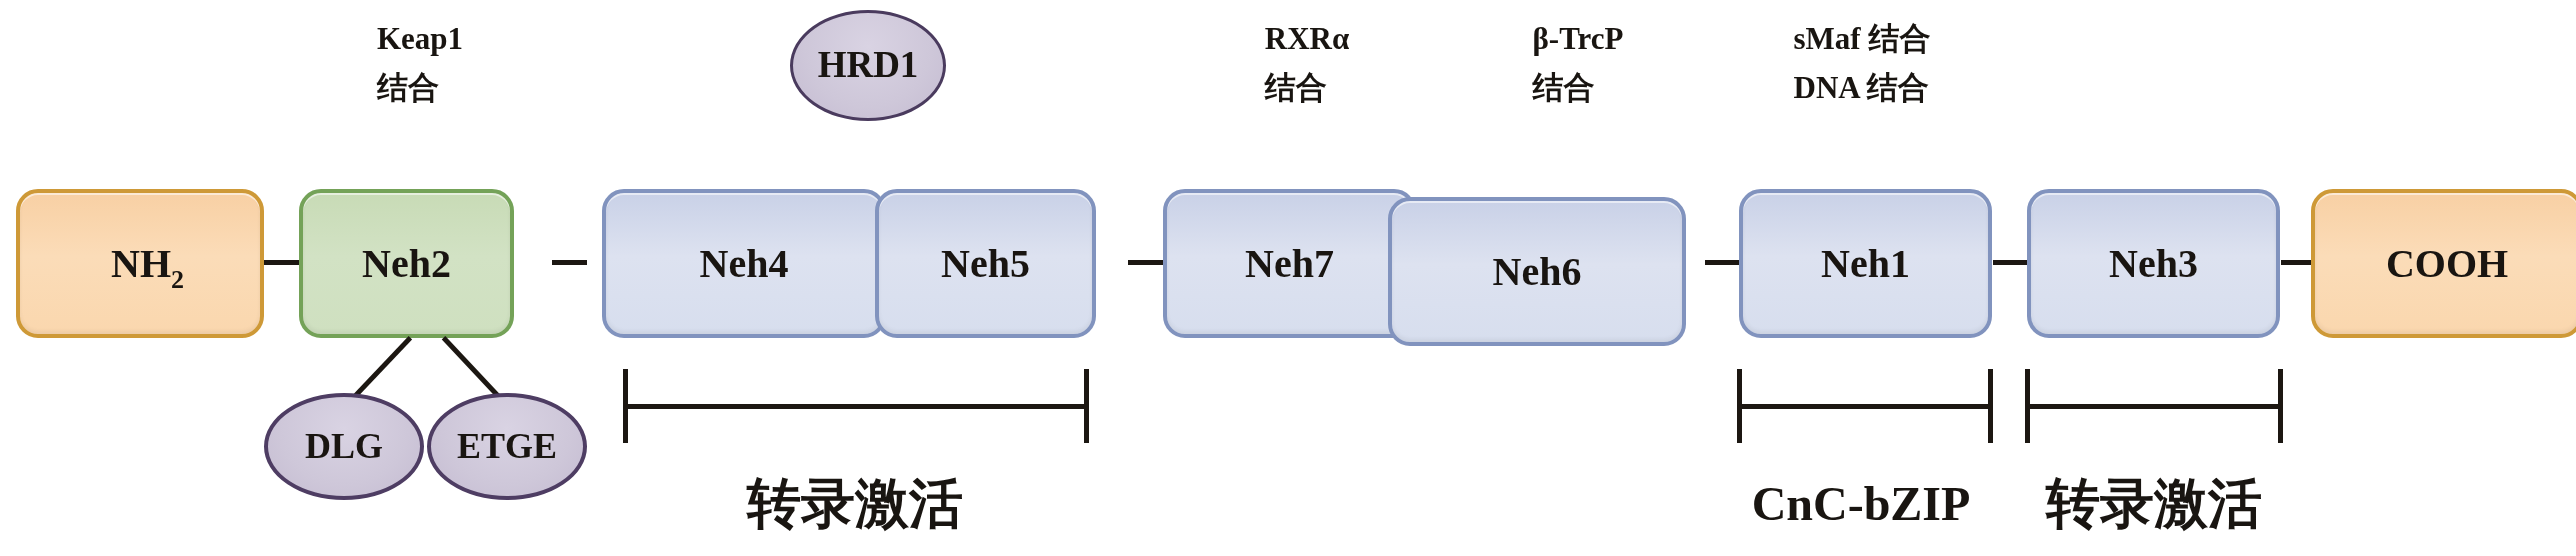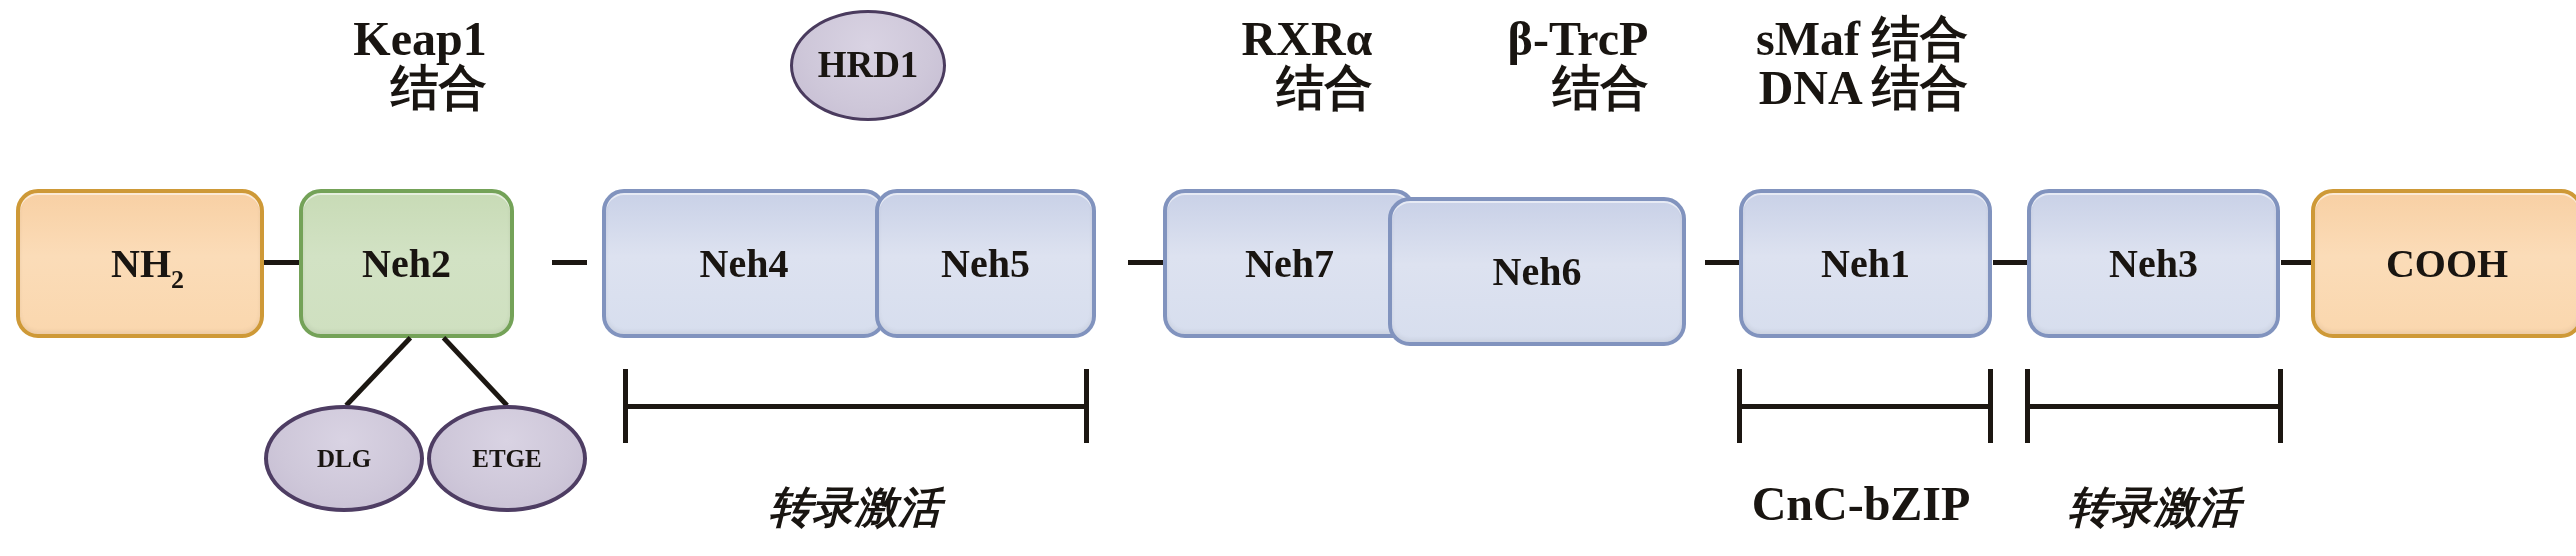--- a/index.html
+++ b/index.html
@@ -2,55 +2,55 @@
 <html style="font-size:11px"><head>
 <meta charset="utf-8">
 <style>
   html,body{margin:0;padding:0;}
   body{
     width:2576px;height:557px;position:relative;background:#ffffff;overflow:hidden;
     font-family:"Liberation Serif","DejaVu Serif",serif;color:#191511;
   }
   
   .toplabel{
-    position:absolute;top:14px;text-align:right;transform:translateX(-50%);
-    font-size:48px;font-weight:bold;line-height:49px;white-space:nowrap;
+    position:absolute;top:14px;text-align:left;transform:translateX(-50%);
+    font-size:31px;font-weight:bold;line-height:49px;white-space:nowrap;
   }
   
   .dbox{
     position:absolute;top:189px;height:149px;box-sizing:border-box;
     border-radius:22px;text-align:center;line-height:141px;
     font-size:40px;font-weight:bold;
     box-shadow:inset 0 2.1px 0 rgba(255,255,255,.55), inset 0 -2.8px 4.2px rgba(0,0,0,.06);
   }
   .dbox.orange{background:linear-gradient(180deg,#f8d0a4 0%,#fbdcb8 45%,#fad7ae 100%);border:4.9px solid #ce9937;}
   .dbox.green {background:linear-gradient(180deg,#c8dbb6 0%,#d2e2c4 45%,#cfe0c0 100%);border:4.2px solid #74a258;}
   .dbox.blue  {background:linear-gradient(180deg,#c9d1e7 0%,#dde2f0 45%,#d7deee 100%);border:4.2px solid #8193be;}
   .sub{font-size:26px;vertical-align:-11px;}
   
   .stub{position:absolute;top:260px;height:4.9px;background:#1c1712;}
   
   .ell{
     position:absolute;box-sizing:border-box;border-radius:50%;
     background:radial-gradient(ellipse at 50% 32%,#d9d3e3 0%,#cec7d9 60%,#c4bbd1 100%);
     text-align:center;font-weight:bold;white-space:nowrap;
   }
-  .ell.motif{border:4.2px solid #4e3d63;width:160px;height:107px;top:405px;line-height:99px;font-size:25px;}
+  .ell.motif{border:4.2px solid #4e3d63;width:160px;height:107px;top:393px;line-height:99px;font-size:36px;}
   .ell.hrd1 {border:3.5px solid #4a3b5e;width:156px;height:111px;top:10.4px;left:790px;line-height:104px;font-size:37px;}
   
   .bracket{position:absolute;top:369px;height:74px;}
   .bracket .h{position:absolute;top:35px;left:0;right:0;height:4.9px;background:#1c1712;}
   .bracket .v{position:absolute;top:0;width:4.9px;height:74px;background:#1c1712;}
   .bracket .v.l{left:0;} .bracket .v.r{right:0;}
   
   .botlabel{
     position:absolute;transform:translateX(-50%);white-space:nowrap;
     font-weight:bold;text-align:center;
   }
-  .botlabel.cjk{top:479px;font-size:43px;font-style:italic;}
+  .botlabel.cjk{top:468px;font-size:54px;}
   .botlabel.lat{top:476px;font-size:48px;}
   
   .vlines{position:absolute;left:299px;top:335px;}
 </style>
 </head>
 <body>
 
 <div class="toplabel" style="left:420px;">
   <div>Keap1</div>
   <div>结合</div>

